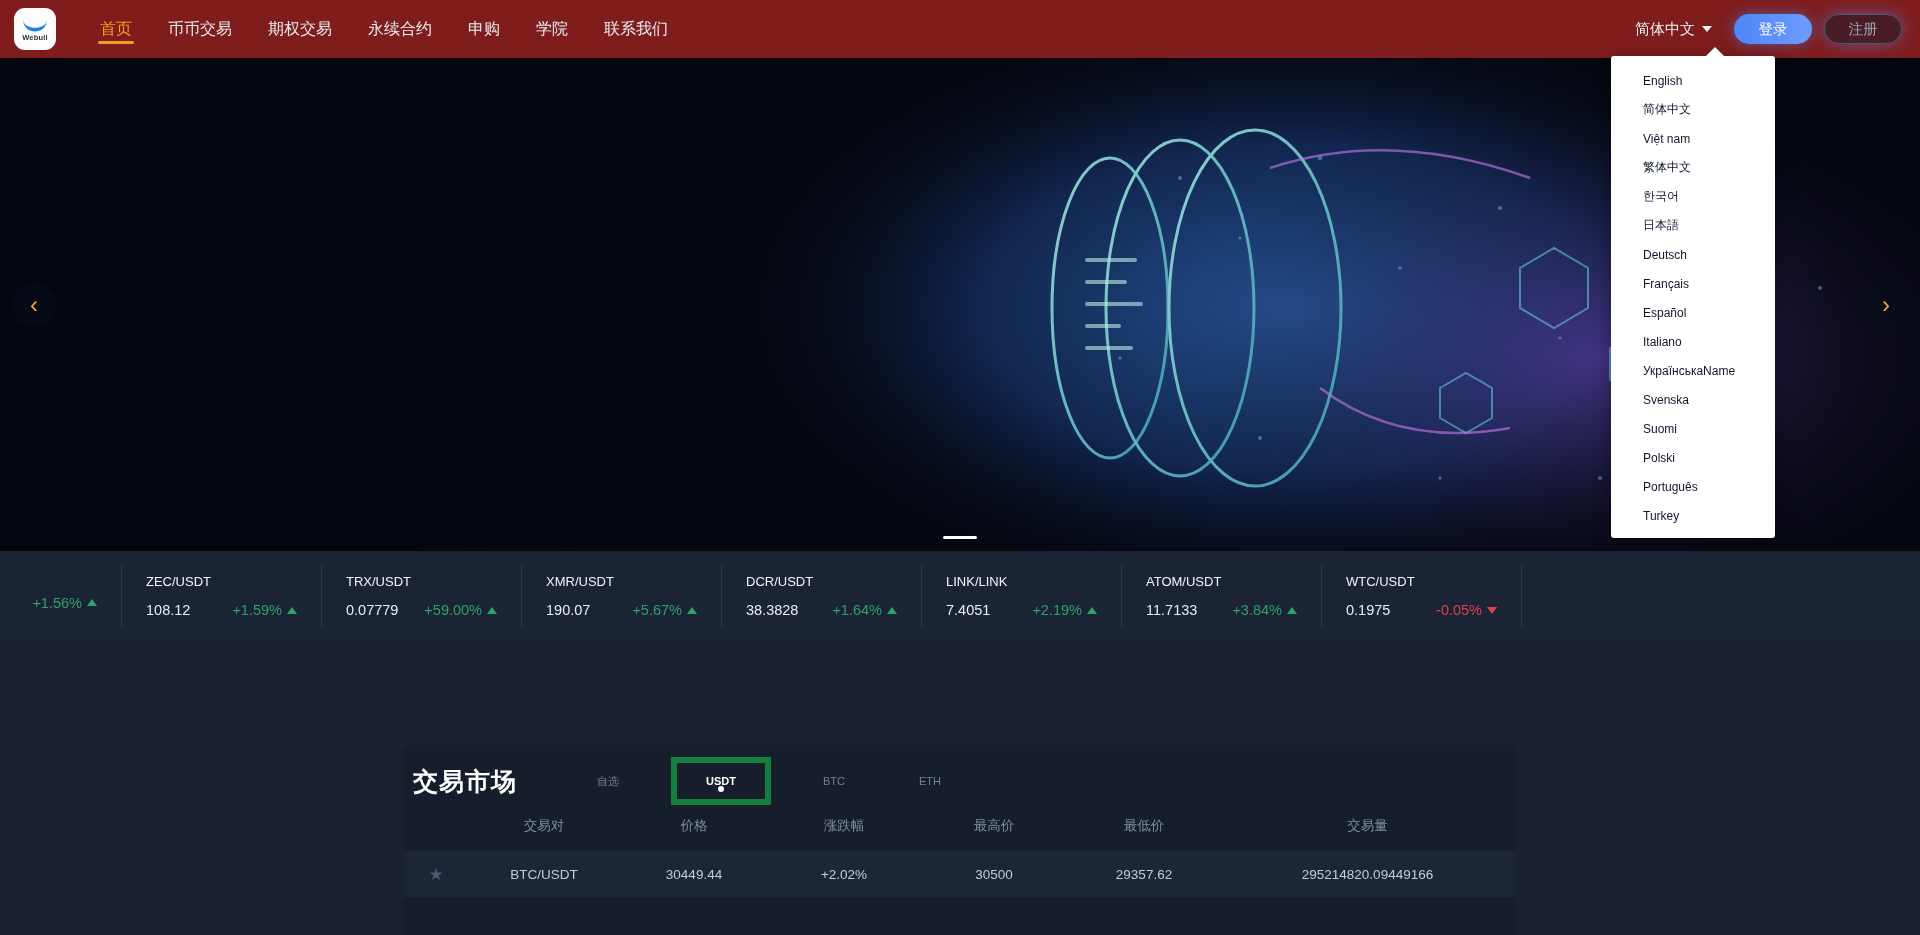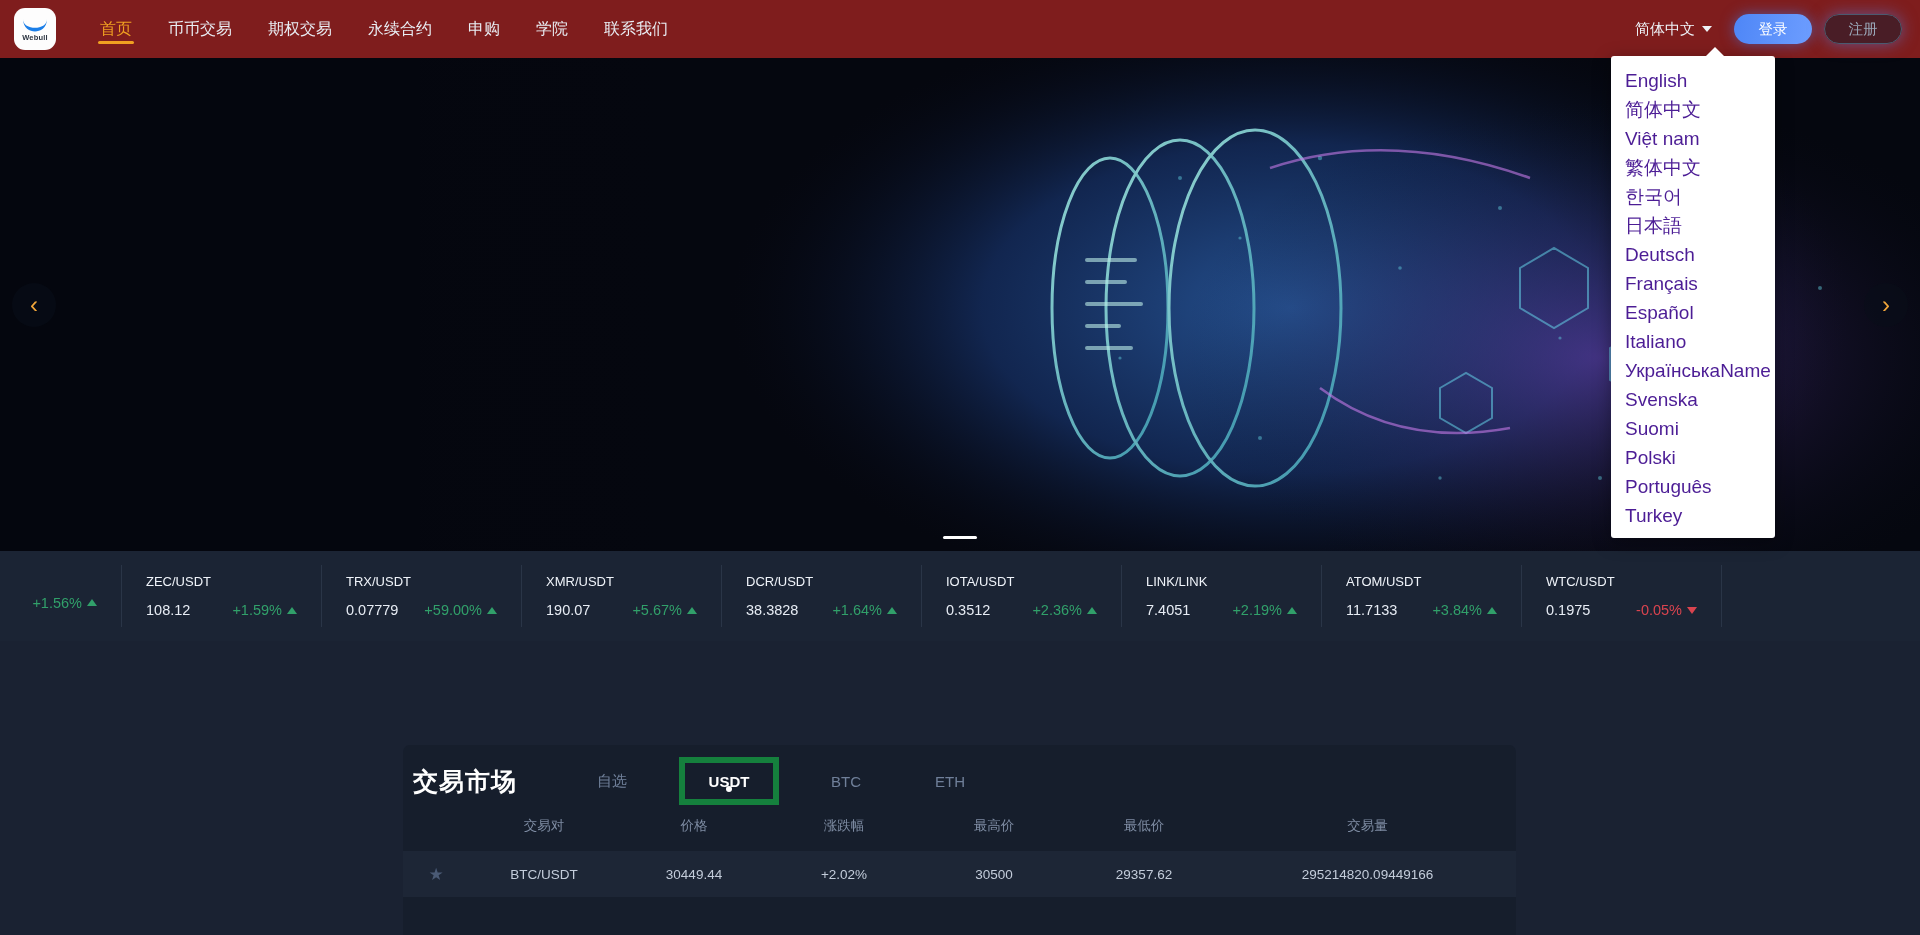--- a/index.html
+++ b/index.html
@@ -69,21 +69,21 @@
     background: #ffffff; border-radius: 3px; padding: 10px 0 8px 0;
     box-shadow: 0 4px 18px rgba(0,0,0,.35); z-index: 60;
   }
   .lang-dropdown::before {
     content: ""; position: absolute; top: -9px; left: 94px;
     border-left: 10px solid transparent; border-right: 10px solid transparent;
     border-bottom: 10px solid #ffffff;
   }
   .lang-opt {
     height: 29px; display: flex; align-items: center;
-    padding-left: 14px; font-size: 19px; color: #4c1d95; cursor: pointer;
+    padding-left: 32px; font-size: 12px; color: #0f172a; cursor: pointer;
     white-space: nowrap;
   }
 
   
   .hero {
     position: absolute; top: 58px; left: 0; width: 1920px; height: 493px;
     overflow: hidden; background: #05070f;
   }
   .hero-bg { position: absolute; inset: 0; }
   .hero-content { position: absolute; left: 228px; top: 90px; }
@@ -138,21 +138,21 @@
 
   
   .market-panel {
     position: absolute; top: 745px; left: 403px; width: 1113px; height: 190px;
     background: #161e2c; border-radius: 7px 7px 0 0;
   }
   .market-head { display: flex; align-items: center; height: 72px; padding-left: 10px; }
   .market-title { font-size: 25px; color: #ffffff; font-weight: 700; letter-spacing: 1px; }
   .market-tabs { display: flex; align-items: center; margin-left: 28px; }
   .mtab {
-    font-size: 15px; color: #70809a; cursor: pointer;
+    font-size: 11px; color: #70809a; cursor: pointer;
     padding: 0 22px; height: 30px; display: flex; align-items: center;
   }
   .mtab.selected {
     position: relative; color: #ffffff; border: 6px solid #15803d;
     width: 100px; height: 48px; justify-content: center; font-weight: 600;
   }
   .mtab.selected .tab-dot {
     position: absolute; bottom: 7px; left: 50%; transform: translateX(-50%);
     width: 6px; height: 6px; border-radius: 50%; background: #ffffff;
   }
@@ -356,30 +356,20 @@
         <div class="tk-pair">DCR/USDT</div>
         <div class="tk-row">
           <span class="tk-price">38.3828</span>
           <span class="tk-chg up">
             <span>+1.64%</span>
             <span class="tri-up"></span>
           </span>
         </div>
       </div>
 
-      <div class="ticker-cell">
-        <div class="tk-pair">IOTA/USDT</div>
-        <div class="tk-row">
-          <span class="tk-price">0.3512</span>
-          <span class="tk-chg up">
-            <span>+2.36%</span>
-            <span class="tri-up"></span>
-          </span>
-        </div>
-      </div>
 
       <div class="ticker-cell">
         <div class="tk-pair">LINK/LINK</div>
         <div class="tk-row">
           <span class="tk-price">7.4051</span>
           <span class="tk-chg up">
             <span>+2.19%</span>
             <span class="tri-up"></span>
           </span>
         </div>

